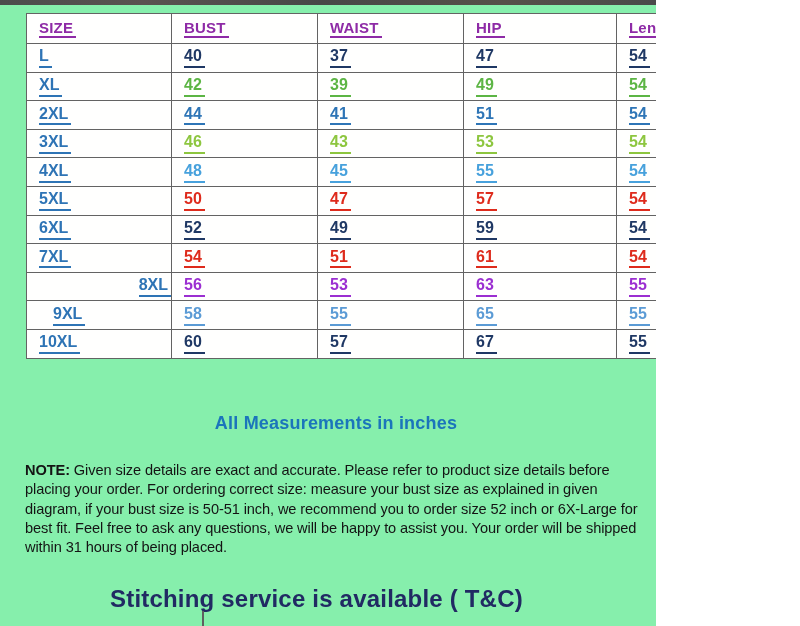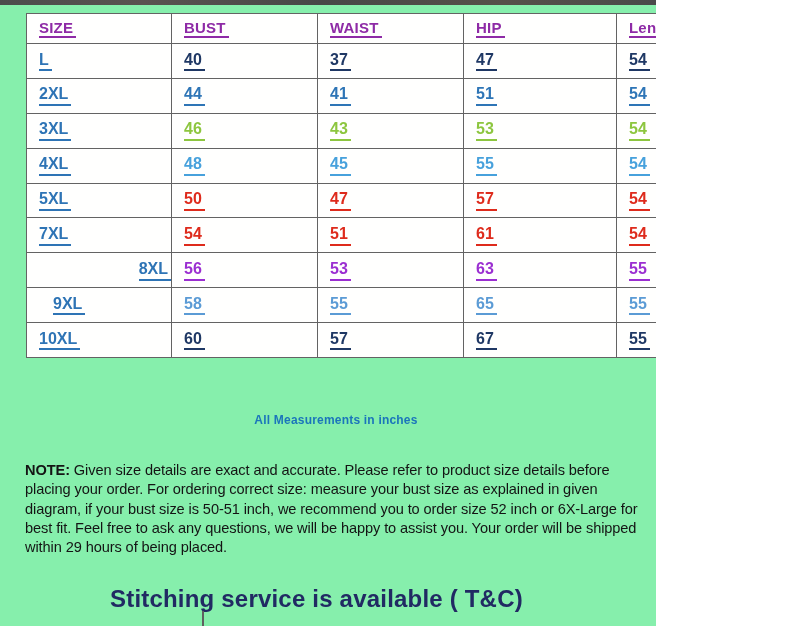--- a/index.html
+++ b/index.html
@@ -50,21 +50,21 @@
     padding: 0 3px 1px 0;
     line-height: 1.05;
   }
   th .u { border-bottom-width: 2px; }
   td.size-label .u { border-bottom-width: 2px; }
   
   .measure-note {
     position: absolute; left: 0; top: 413px;
     width: 672px;
     text-align: center;
-    font-size: 12px;
+    font-size: 18px;
     font-weight: bold;
     letter-spacing: 0.2px;
   }
   
   .note-block {
     position: absolute; left: 25px; top: 461px;
     width: 770px;
     color: #141414;
     font-size: 14.6px;
     line-height: 19.3px;
@@ -112,20 +112,27 @@
     </thead>
     <tbody>
     <tr>
       <td class="size-label" style="color: rgb(46, 116, 181);"><span class="u">L</span></td>
       <td class="val bust" style="color: rgb(31, 56, 100);"><span class="u">40</span></td>
       <td class="val waist" style="color: rgb(31, 56, 100);"><span class="u">37</span></td>
       <td class="val hip" style="color: rgb(31, 56, 100);"><span class="u">47</span></td>
       <td class="val length" style="color: rgb(31, 56, 100);"><span class="u">54</span></td>
     </tr>
 
+    <tr>
+      <td class="size-label" style="color: rgb(46, 116, 181);"><span class="u">XL</span></td>
+      <td class="val bust" style="color: rgb(92, 181, 68);"><span class="u">42</span></td>
+      <td class="val waist" style="color: rgb(92, 181, 68);"><span class="u">39</span></td>
+      <td class="val hip" style="color: rgb(92, 181, 68);"><span class="u">49</span></td>
+      <td class="val length" style="color: rgb(92, 181, 68);"><span class="u">54</span></td>
+    </tr>
 
     <tr>
       <td class="size-label" style="color: rgb(46, 116, 181);"><span class="u">2XL</span></td>
       <td class="val bust" style="color: rgb(46, 117, 182);"><span class="u">44</span></td>
       <td class="val waist" style="color: rgb(46, 117, 182);"><span class="u">41</span></td>
       <td class="val hip" style="color: rgb(46, 117, 182);"><span class="u">51</span></td>
       <td class="val length" style="color: rgb(46, 117, 182);"><span class="u">54</span></td>
     </tr>
 
     <tr>
@@ -145,20 +152,27 @@
     </tr>
 
     <tr>
       <td class="size-label" style="color: rgb(46, 116, 181);"><span class="u">5XL</span></td>
       <td class="val bust" style="color: rgb(222, 43, 28);"><span class="u">50</span></td>
       <td class="val waist" style="color: rgb(222, 43, 28);"><span class="u">47</span></td>
       <td class="val hip" style="color: rgb(222, 43, 28);"><span class="u">57</span></td>
       <td class="val length" style="color: rgb(222, 43, 28);"><span class="u">54</span></td>
     </tr>
 
+    <tr>
+      <td class="size-label" style="color: rgb(46, 116, 181);"><span class="u">6XL</span></td>
+      <td class="val bust" style="color: rgb(31, 56, 100);"><span class="u">52</span></td>
+      <td class="val waist" style="color: rgb(31, 56, 100);"><span class="u">49</span></td>
+      <td class="val hip" style="color: rgb(31, 56, 100);"><span class="u">59</span></td>
+      <td class="val length" style="color: rgb(31, 56, 100);"><span class="u">54</span></td>
+    </tr>
 
     <tr>
       <td class="size-label" style="color: rgb(46, 116, 181);"><span class="u">7XL</span></td>
       <td class="val bust" style="color: rgb(222, 43, 28);"><span class="u">54</span></td>
       <td class="val waist" style="color: rgb(222, 43, 28);"><span class="u">51</span></td>
       <td class="val hip" style="color: rgb(222, 43, 28);"><span class="u">61</span></td>
       <td class="val length" style="color: rgb(222, 43, 28);"><span class="u">54</span></td>
     </tr>
 
     <tr>
@@ -187,20 +201,20 @@
   </tbody>
   </table>
 
   <div class="measure-note" style="color: rgb(27, 117, 187);">All Measurements in inches</div>
 
   <div class="note-block">
     <div><span class="bold">NOTE:</span><span> Given size details are exact and accurate. Please refer to product size details before</span></div>
     <div>placing your order. For ordering correct size: measure your bust size as explained in given</div>
     <div>diagram, if your bust size is 50-51 inch, we recommend you to order size 52 inch or 6X-Large for</div>
     <div>best fit. Feel free to ask any questions, we will be happy to assist you. Your order will be shipped</div>
-    <div>within 29 hours of being placed.</div>
+    <div>within 31 hours of being placed.</div>
   </div>
 
   <div class="stitching" style="color: rgb(33, 42, 99); text-align: center;">Stitching service is available ( T&amp;C)</div>
 
   <div class="diagram-tick"></div>
 
 </div>
 
 </body></html>

